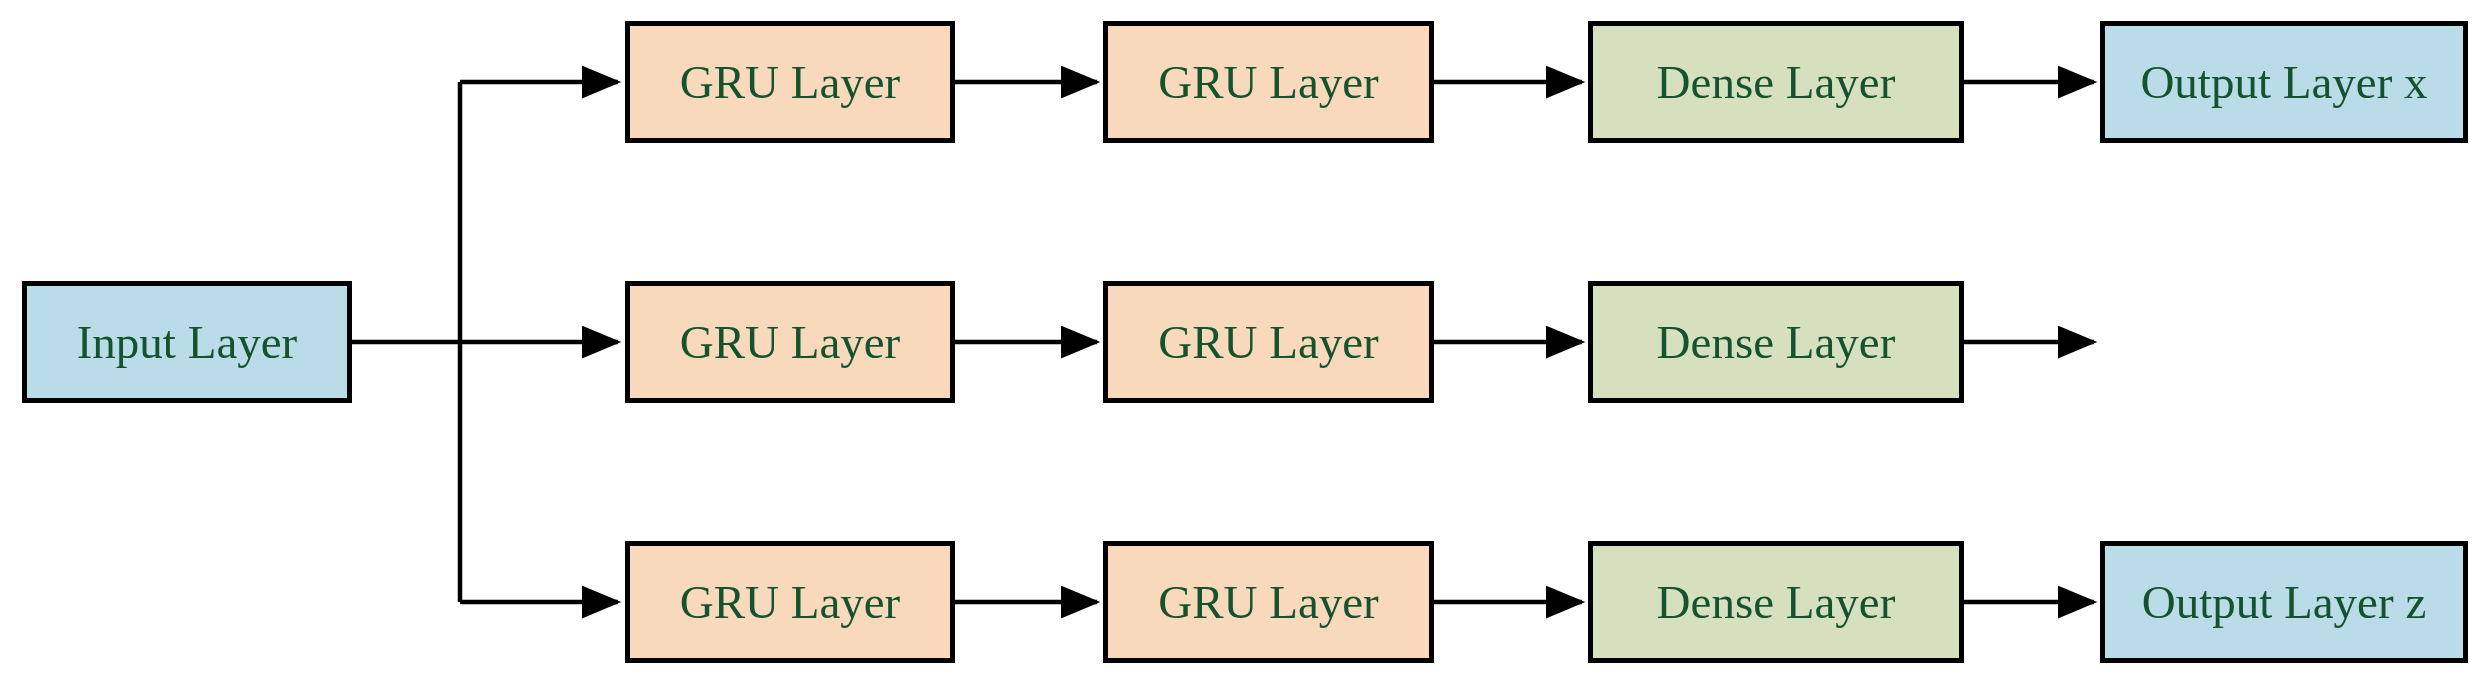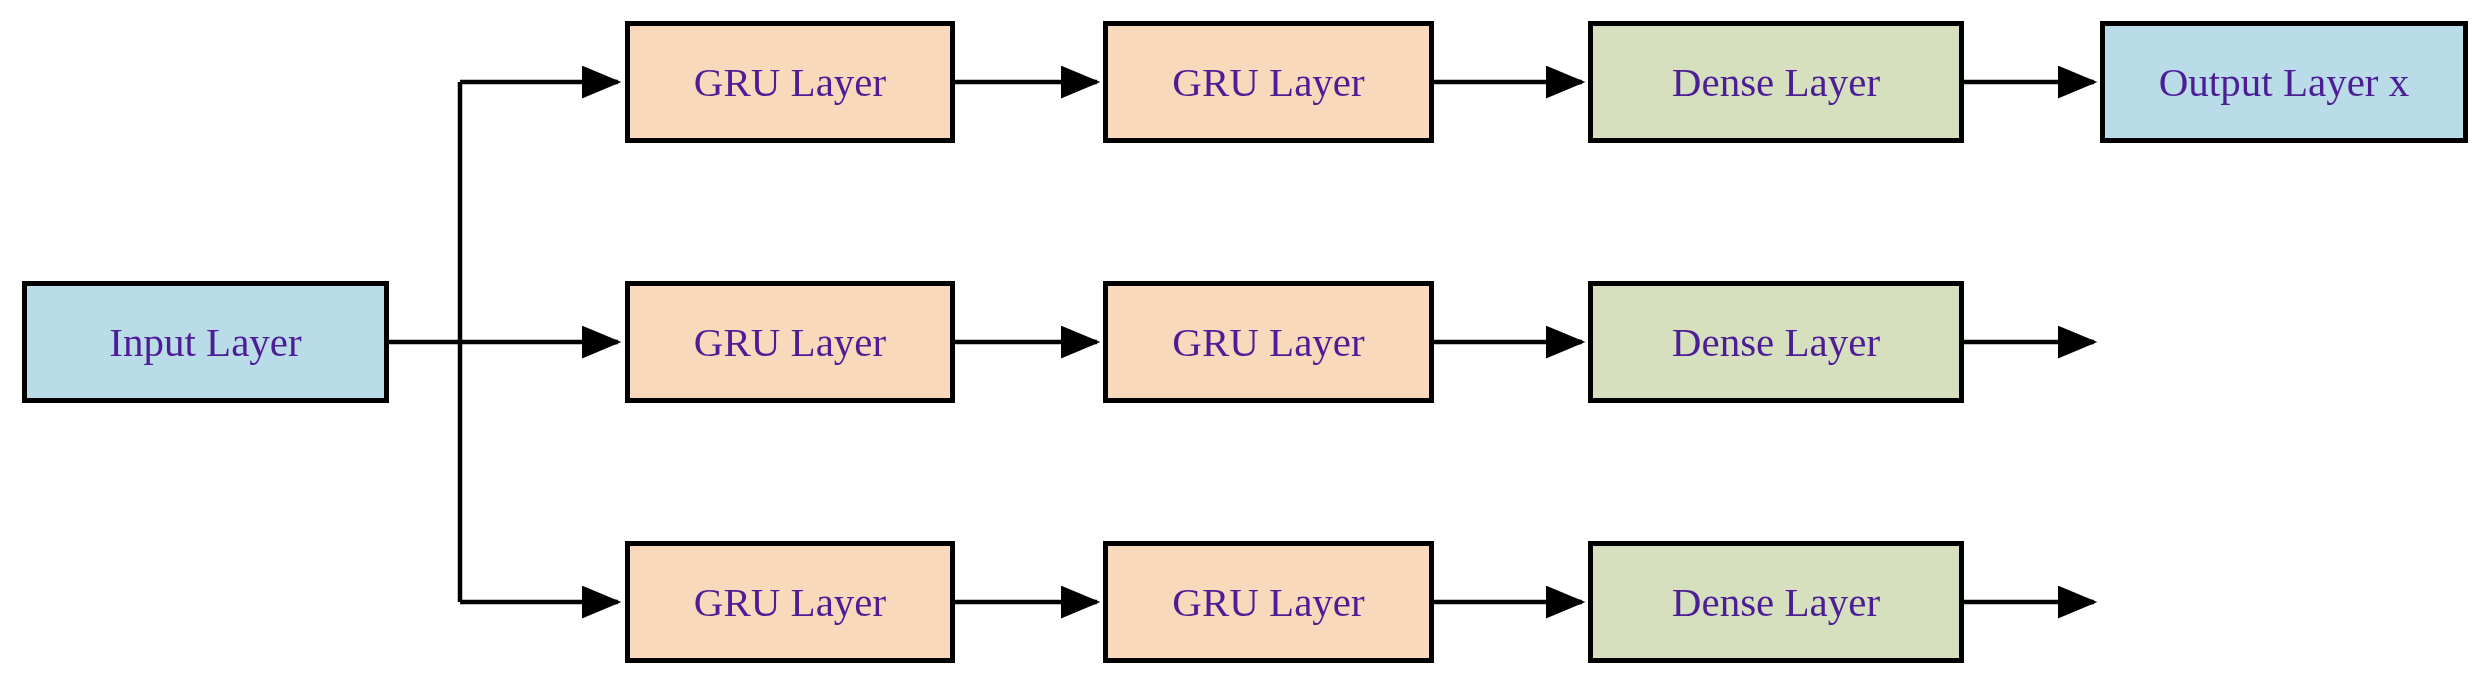--- a/index.html
+++ b/index.html
@@ -27,31 +27,31 @@
     stroke-width: 4.5;
     fill: none;
   }
   .node {
     position: absolute;
     box-sizing: border-box;
     border: 5px solid var(--stroke, #000000);
     display: flex;
     align-items: center;
     justify-content: center;
-    font-size: 41px;
-    color: #4c1d95;
+    font-size: 47px;
+    color: #14532d;
     text-align: center;
     line-height: 1;
   }
   .node.io    { background: var(--io_fill, #b9dce8); }
   .node.gru   { background: var(--gru_fill, #f9d9bc); }
   .node.dense { background: var(--dense_fill, #d6e0bf); }
 
   
-  .col-input  { left: 22px;   width: 367px; }
+  .col-input  { left: 22px;   width: 330px; }
   .col-gru1   { left: 625px;  width: 330px; }
   .col-gru2   { left: 1103px; width: 331px; }
   .col-dense  { left: 1588px; width: 376px; }
   .col-output { left: 2100px; width: 368px; }
 
   
   .row-1 { top: 21px;  height: 122px; }
   .row-2 { top: 281px; height: 122px; }
   .row-3 { top: 541px; height: 122px; }
 </style>
@@ -116,14 +116,17 @@
 
   <div class="node gru col-gru1 row-3">
     <span>GRU Layer</span>
   </div>
   <div class="node gru col-gru2 row-3">
     <span>GRU Layer</span>
   </div>
   <div class="node dense col-dense row-3">
     <span>Dense Layer</span>
   </div>
+  <div class="node io col-output row-3">
+    <span>Output Layer z</span>
+  </div>
 
 </div>
 
 </body></html>

